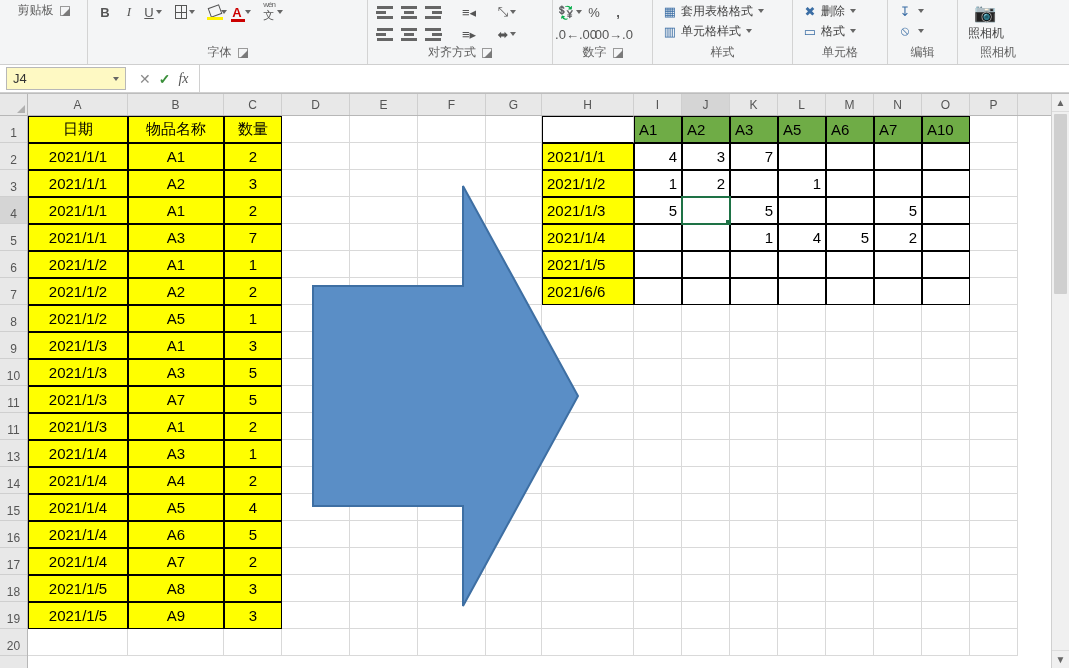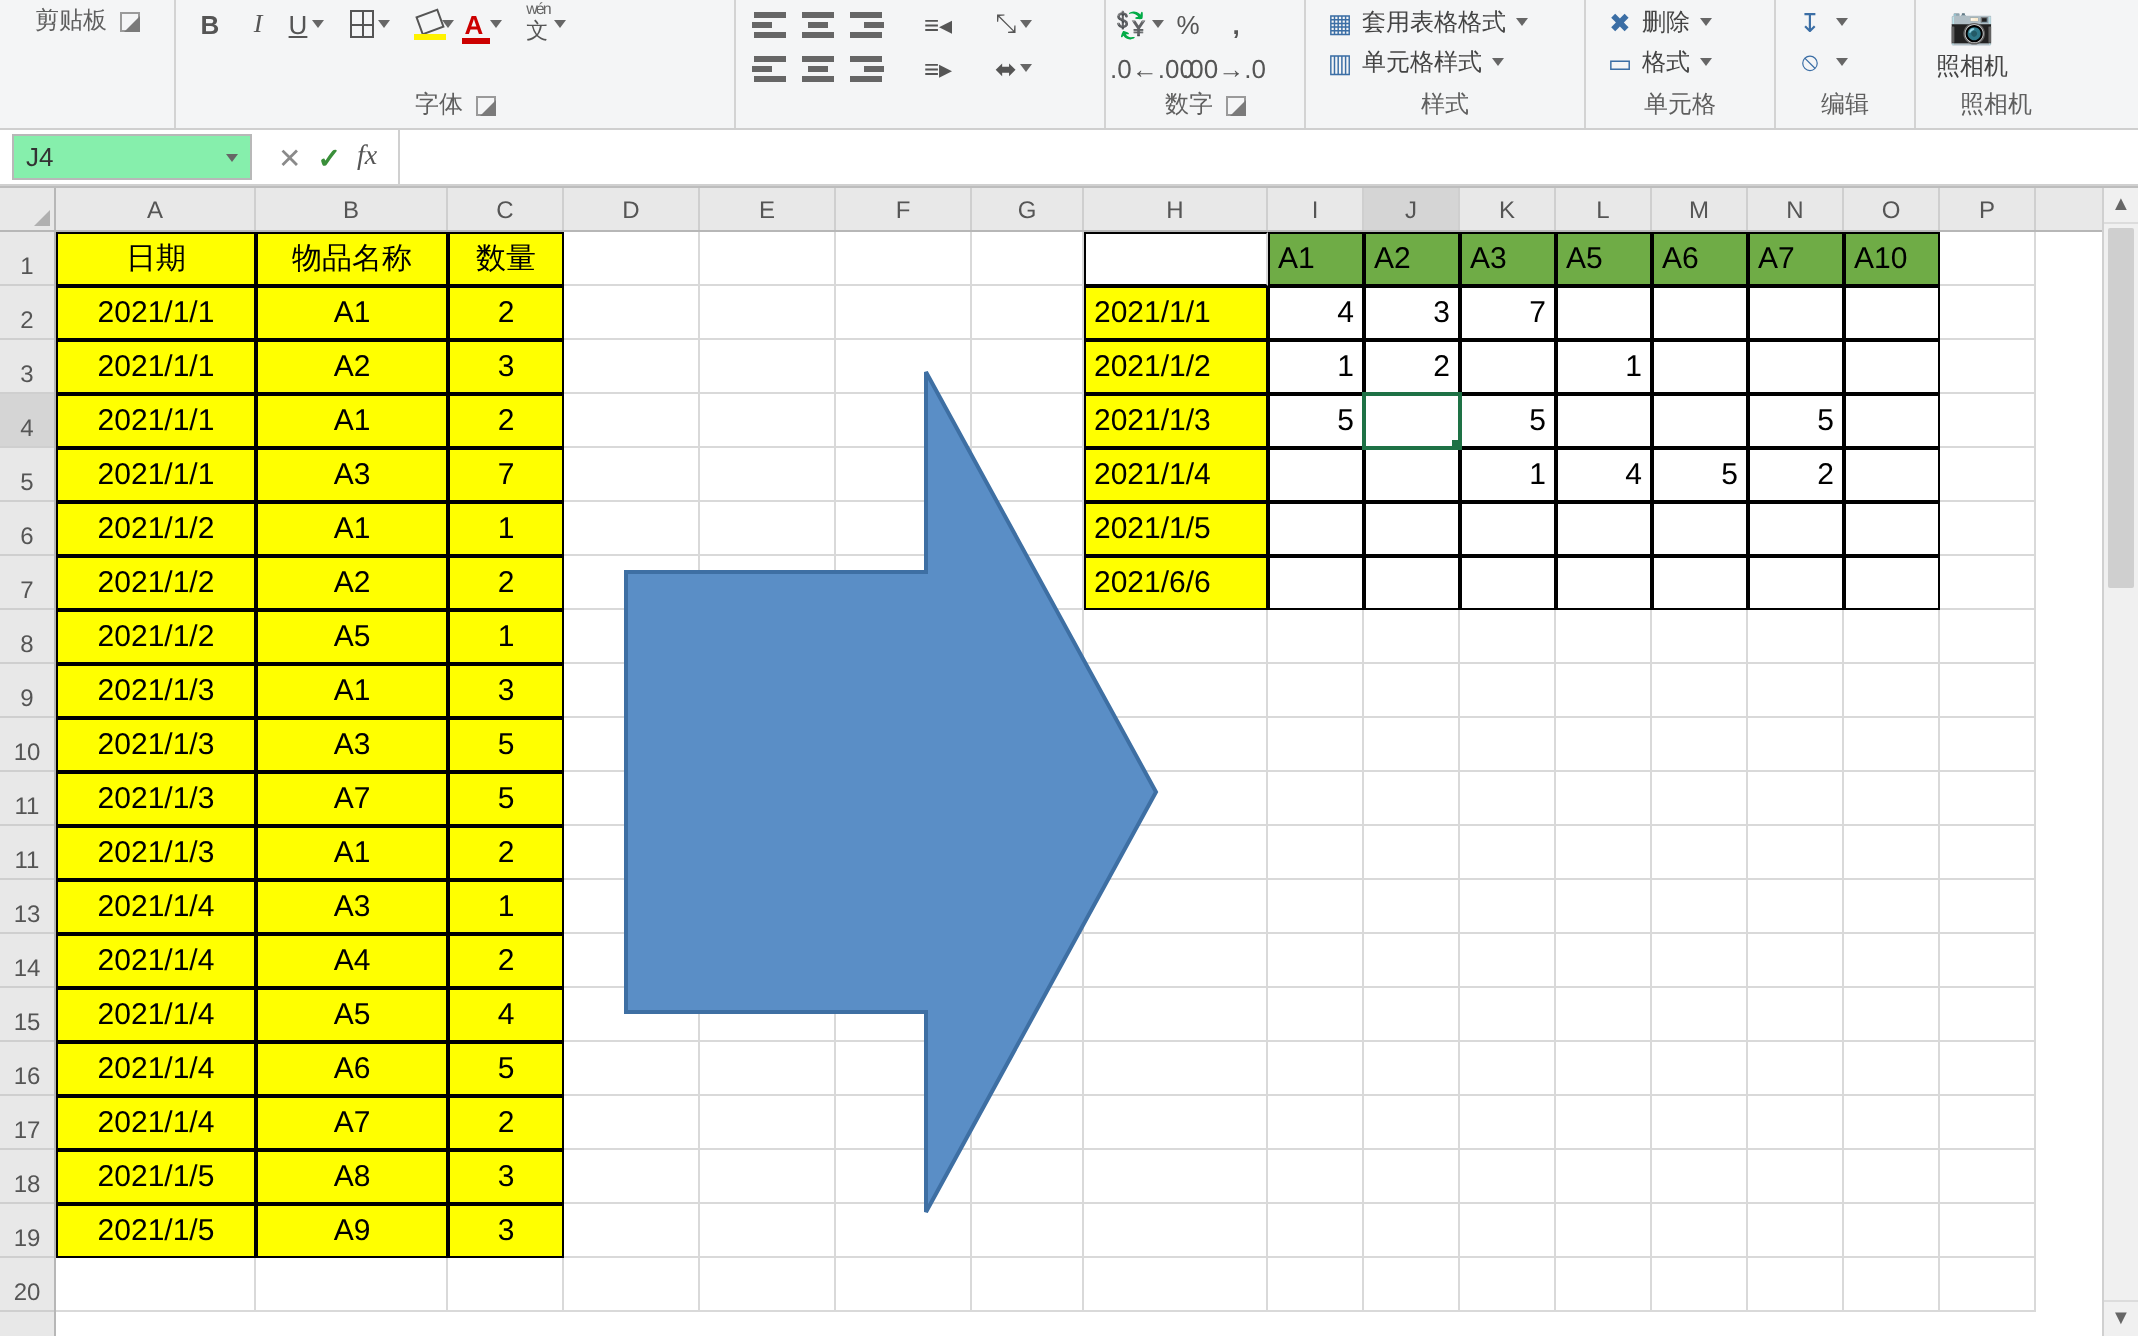--- a/index.html
+++ b/index.html
@@ -48,21 +48,21 @@
 
 .grid3 { display:grid; grid-template-columns:repeat(3,22px); grid-template-rows:repeat(2,20px); gap:2px;}
 .seg { width:16px; height:3px; background:#666; margin:1px 0;}
 .alignico{display:flex;flex-direction:column;align-items:center;justify-content:center;width:18px;height:16px;}
 .alignico.tl .seg:nth-child(1){width:16px;} .alignico.tl .seg:nth-child(2){width:10px;align-self:flex-start;} .alignico.tl .seg:nth-child(3){width:16px;}
 .alignico.tc .seg:nth-child(2){width:10px;}
 .alignico.tr .seg:nth-child(2){width:10px;align-self:flex-end;}
 
 
 .fbar { height: 28px; background:#fff; border-bottom:1px solid #d0d0d0; display:flex; align-items:stretch; }
-.namebox { width:120px; border:1px solid #b8b8b8; margin:2px 3px 2px 6px; display:flex; align-items:center; padding:0 6px; font-size:13px; color:#333; background:#86efac;}
+.namebox { width:120px; border:1px solid #b8b8b8; margin:2px 3px 2px 6px; display:flex; align-items:center; padding:0 6px; font-size:13px; color:#333; background:#fef9c3;}
 .namebox .dd{margin-left:auto;}
 .fxsep{display:flex;align-items:center;gap:8px;padding:0 10px;color:#8a8a8a;}
 .fxsep span{font-size:14px;}
 .fxsep .fx{font-style:italic;font-family:serif;color:#555;}
 .fxinput{flex:1;border:none;border-left:1px solid #d0d0d0;padding:0 6px;font-size:13px;color:#333;outline:none;}
 
 
 .gridwrap{flex:1;display:flex;position:relative;overflow:hidden;border-top:1px solid #bdbdbd;}
 .rowhdrs{width:28px;background:#e8e8e8;border-right:1px solid #b7b7b7;display:flex;flex-direction:column;}
 .corner{height:22px;border-bottom:1px solid #b7b7b7;background:#e8e8e8;position:relative;}
@@ -207,20 +207,24 @@
       </div>
       <div class="btncol" style="margin-left:6px">
         <span class="minibtn" style="width:30px">≡◂</span>
         <span class="minibtn" style="width:30px">≡▸</span>
       </div>
       <div class="btncol" style="margin-left:4px">
         <span class="minibtn" style="width:30px">⤡<span class="dd"></span></span>
         <span class="minibtn" style="width:30px">⬌<span class="dd"></span></span>
       </div>
     </div>
+    <div class="glabel">
+        <span>对齐方式</span>
+        <span class="dl"></span>
+      </div>
   </div>
 
   <div class="rgroup" style="width:100px">
     <div class="tools">
       <div class="btncol">
         <div class="hrow">
           <span class="minibtn">💱<span class="dd"></span></span>
           <span class="minibtn">
               <span>%</span>
             </span>

